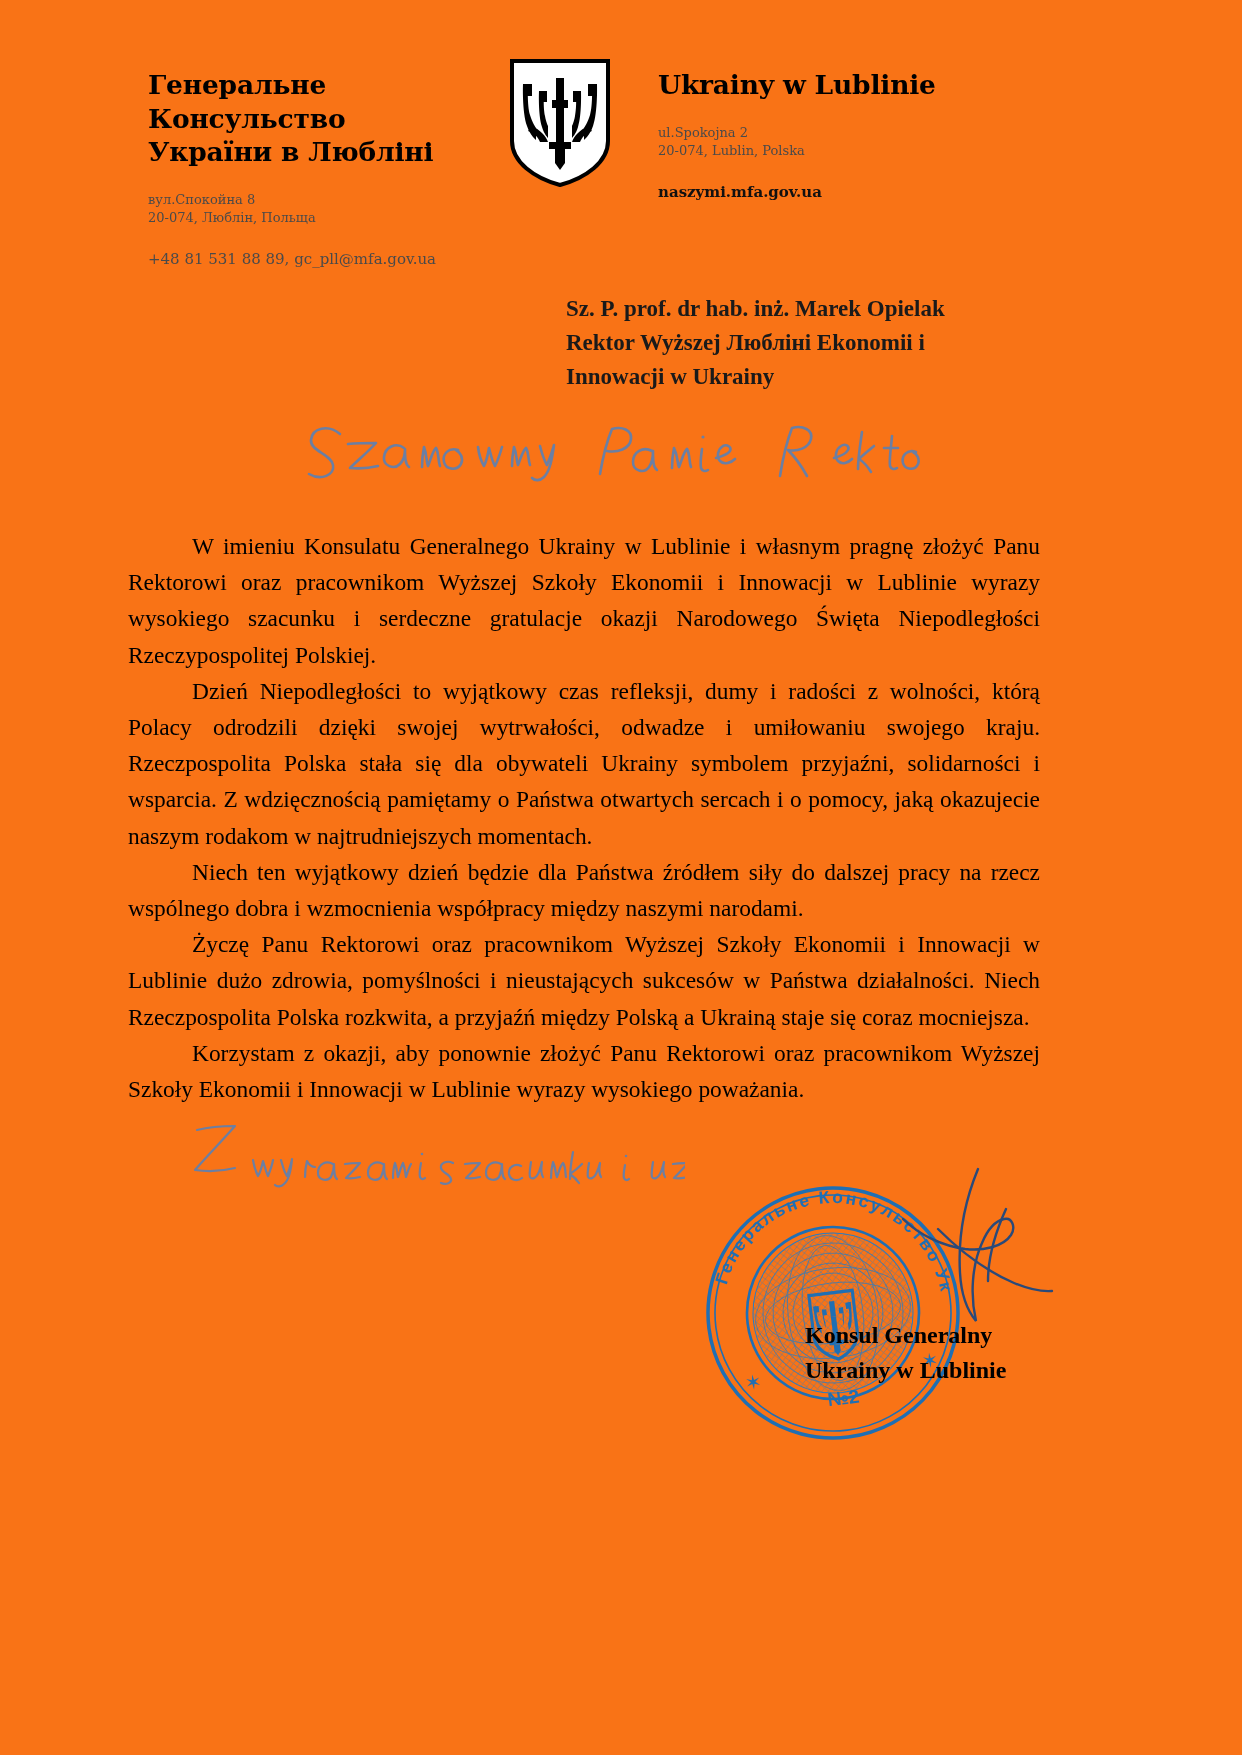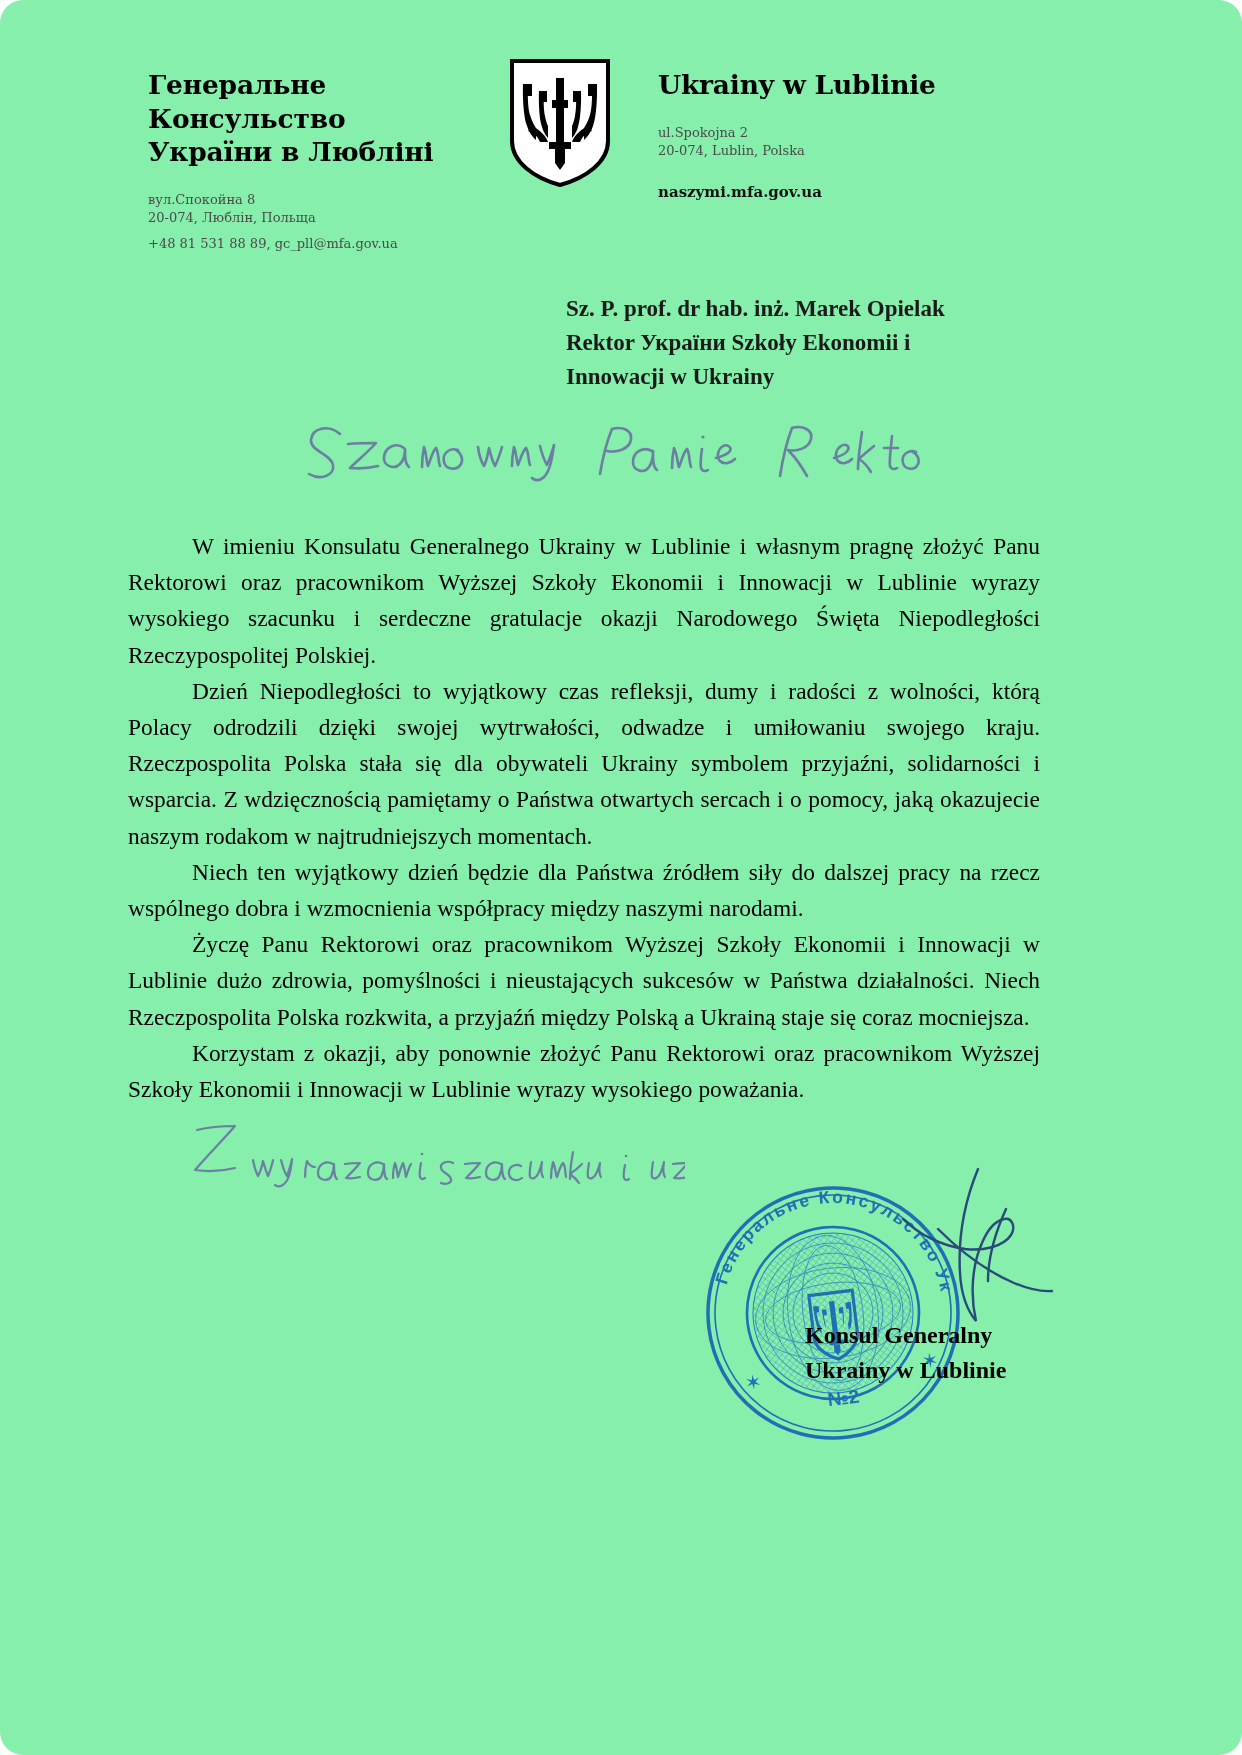--- a/index.html
+++ b/index.html
@@ -13,22 +13,21 @@
     position: relative;
     font-family: "Liberation Serif", serif;
     color: #000;
     overflow: hidden;
   }
 
   .page {
     position: relative;
     width: 1242px;
     height: 1755px;
-    background: #86efac;
-    border-radius: 23px;
+    background: #f97316;
   }
 
   
   .letterhead {
     position: absolute;
     top: 58px;
     left: 0;
     width: 1242px;
     height: 200px;
   }
@@ -61,24 +60,24 @@
   .lh-addr {
     margin-top: 22px;
     font-family: "DejaVu Serif", "Liberation Serif", serif;
     font-weight: 400;
     font-size: 13px;
     line-height: 1.42;
     color: #4a4a4a;
   }
 
   .lh-contact {
-    margin-top: 8px;
+    margin-top: 22px;
     font-family: "DejaVu Serif", "Liberation Serif", serif;
     font-weight: 400;
-    font-size: 13px;
+    font-size: 15px;
     color: #4a4a4a;
   }
   .lh-web {
     margin-top: 22px;
     font-family: "DejaVu Serif", "Liberation Serif", serif;
     font-weight: 700;
     font-size: 15px;
     color: #111;
   }
 
@@ -237,21 +236,21 @@
 
       <g fill="#ffffff">
         <path d="M30 46 c0 0 0 14 2 21 l-3 0 c-2 -8 -2 -21 -2 -21 z"></path>
         <path d="M78 46 c0 0 0 14 -2 21 l3 0 c2 -8 2 -21 2 -21 z"></path>
       </g>
     </svg>
   </div>
 
   <div class="addressee">
     <div>Sz. P. prof. dr hab. inż. Marek Opielak</div>
-    <div>Rektor України Szkoły Ekonomii i</div>
+    <div>Rektor Wyższej Любліні Ekonomii i</div>
     <div>Innowacji w Ukrainy</div>
   </div>
 
   <div class="greeting-hw">
     <svg viewBox="0 0 620 90" width="620" height="90" xmlns="http://www.w3.org/2000/svg">
       <g fill="none" stroke="#6b7fa3" stroke-width="2.6" stroke-linecap="round" stroke-linejoin="round">
 
         <path d="M40 30 c-12 -10 -28 -6 -29 6 c-1 11 20 14 22 25 c2 10 -12 16 -24 9"></path>
 
         <path d="M48 40 c10 -1 20 -1 28 -1 c-8 9 -18 17 -26 25 c10 1 20 0 28 -2"></path>

